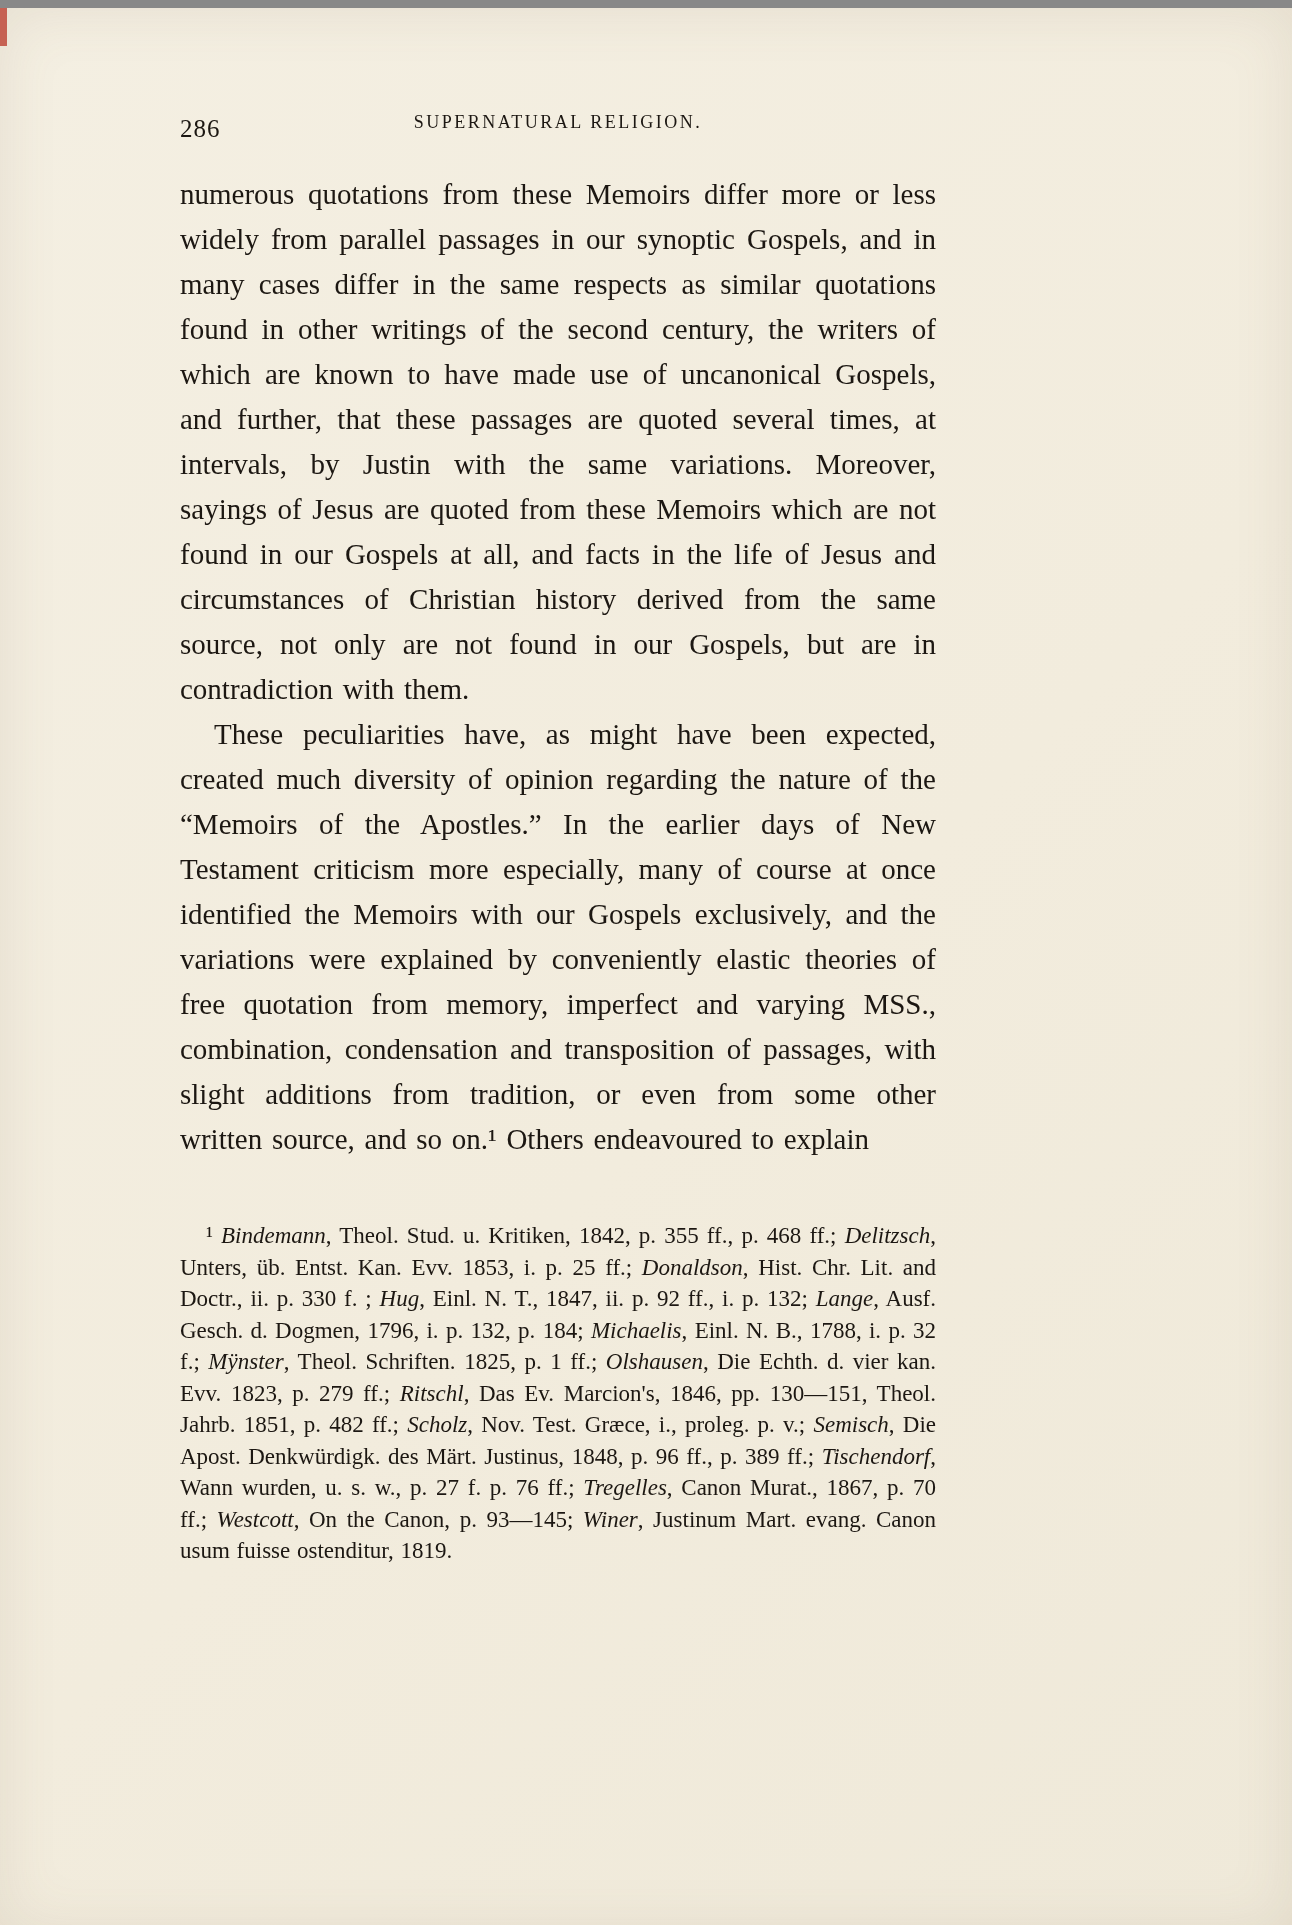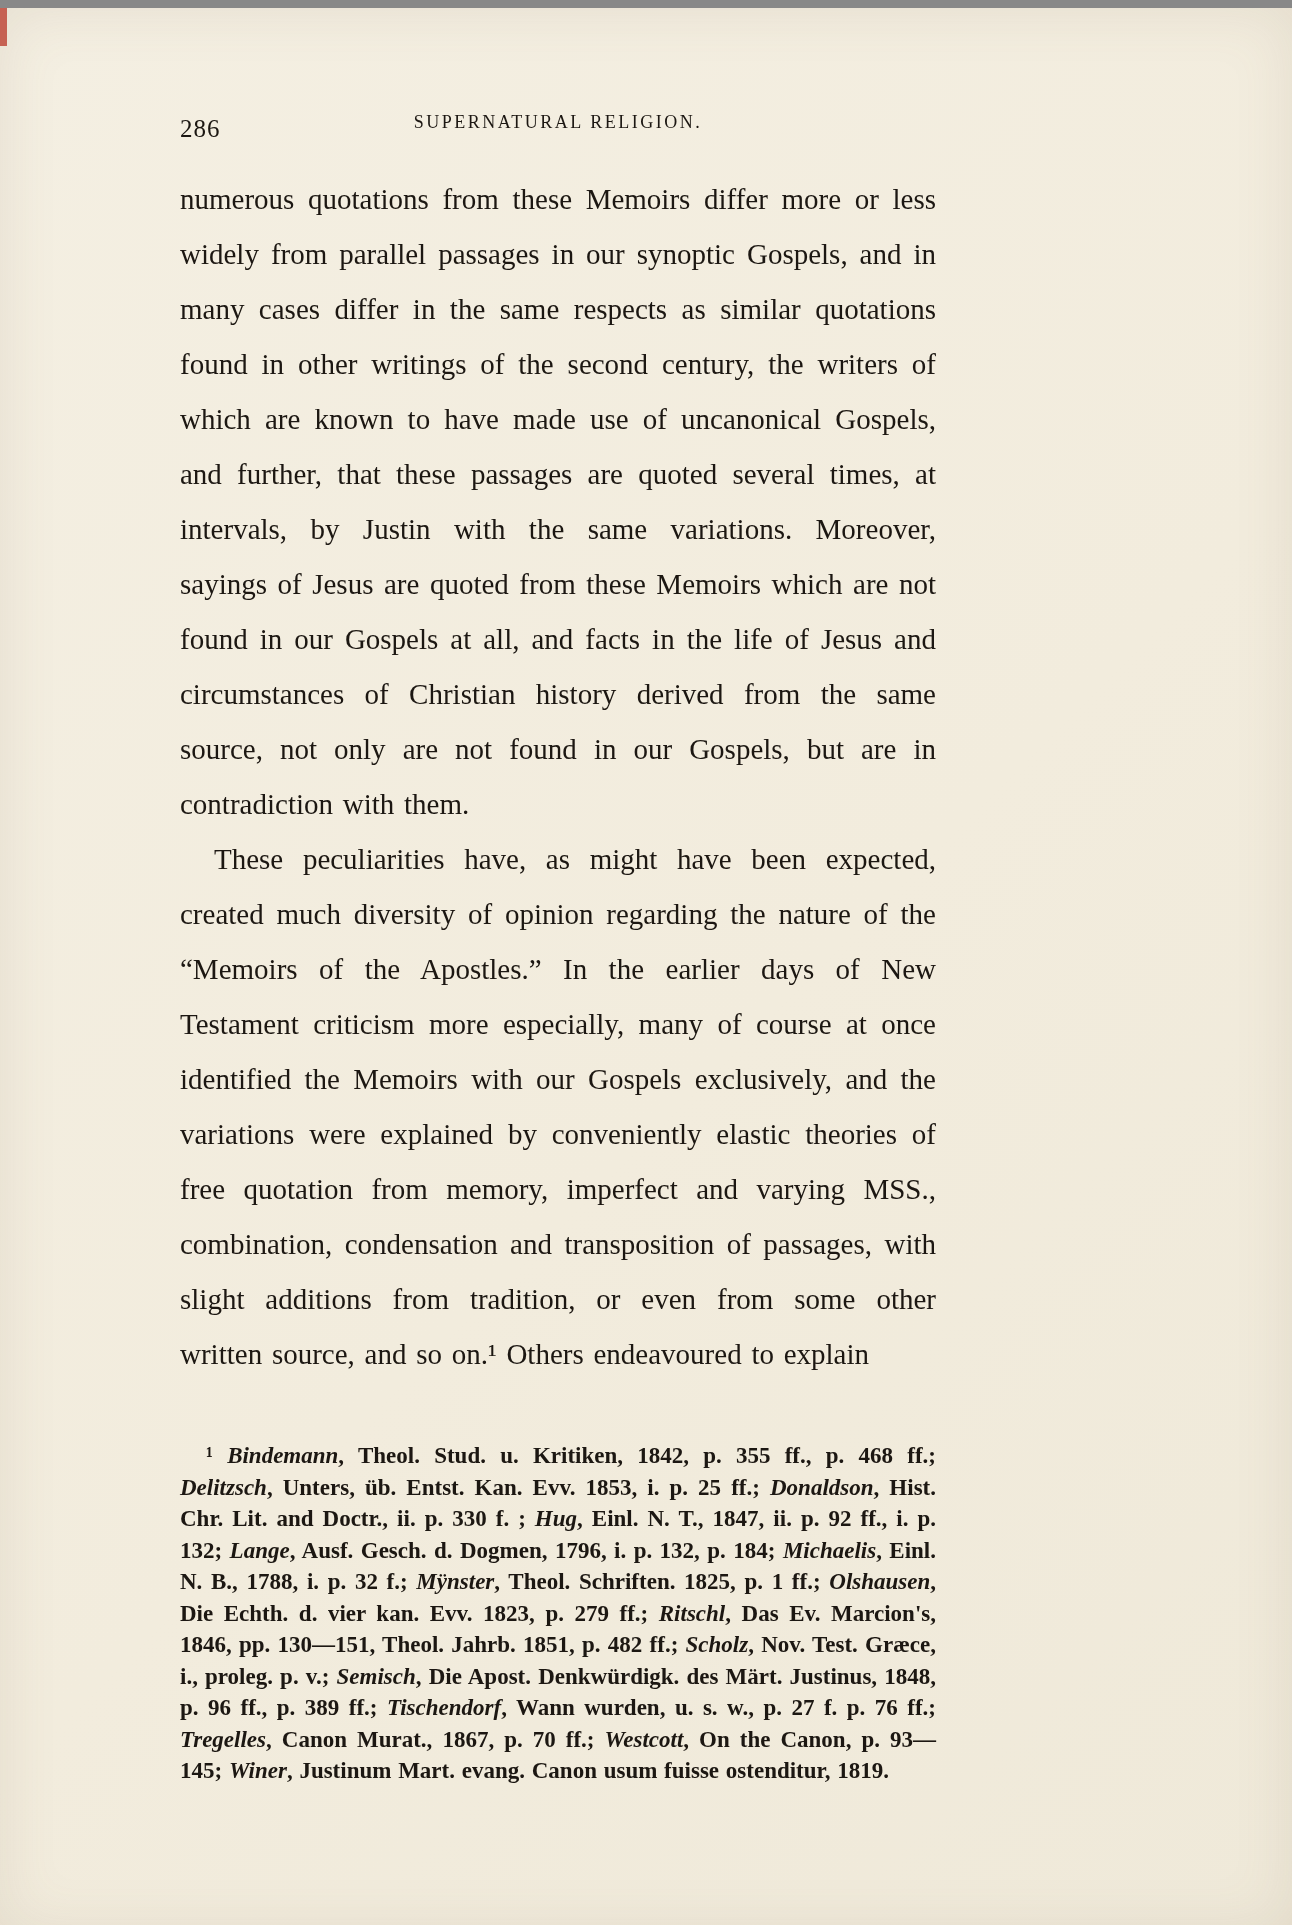--- a/index.html
+++ b/index.html
@@ -46,35 +46,34 @@
     letter-spacing: 1px;
   }
   .running-head {
     text-align: center;
     font-size: 18px;
     letter-spacing: 2.5px;
   }
   .body-text p {
     margin: 0;
     font-size: 29px;
-    line-height: 55px;
+    line-height: 45px;
     text-align: justify;
     word-spacing: 2.5px;
   }
   .body-text p.indented {
     text-indent: 34px;
   }
   .footnote {
     margin-top: 58px;
     font-size: 23px;
     line-height: 31.5px;
     text-align: justify;
     text-indent: 26px;
     word-spacing: 1px;
-    font-weight: bold;
   }
   .footnote i {
     font-style: italic;
   }
 </style>
 </head>
 <body>
 
 <div class="page">
 

